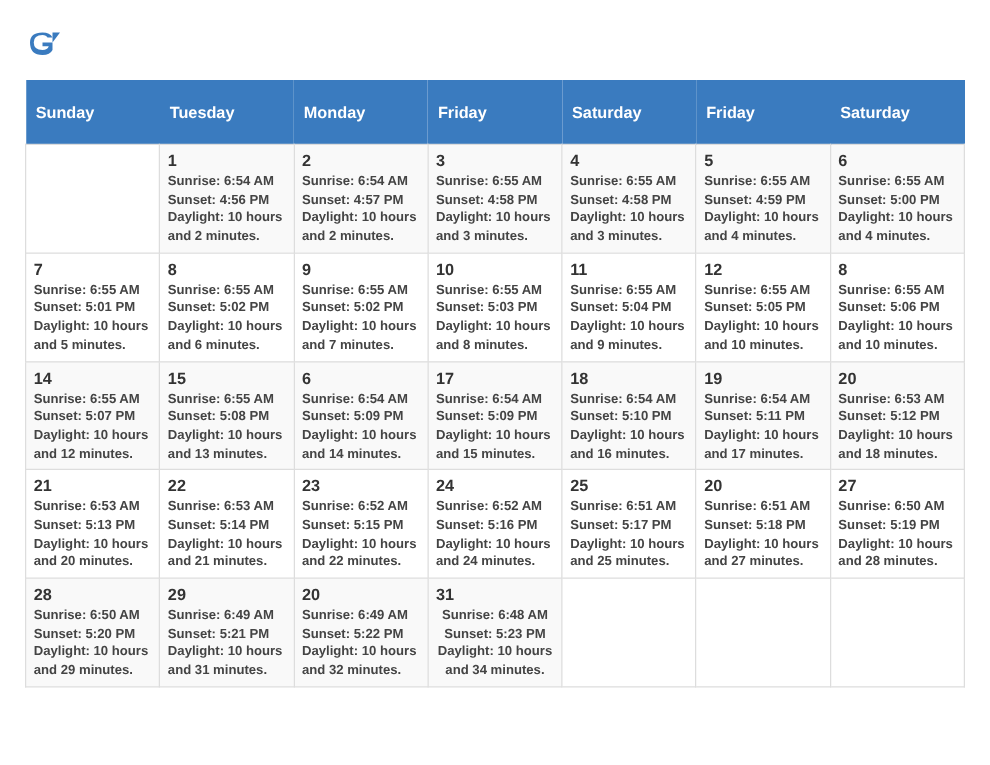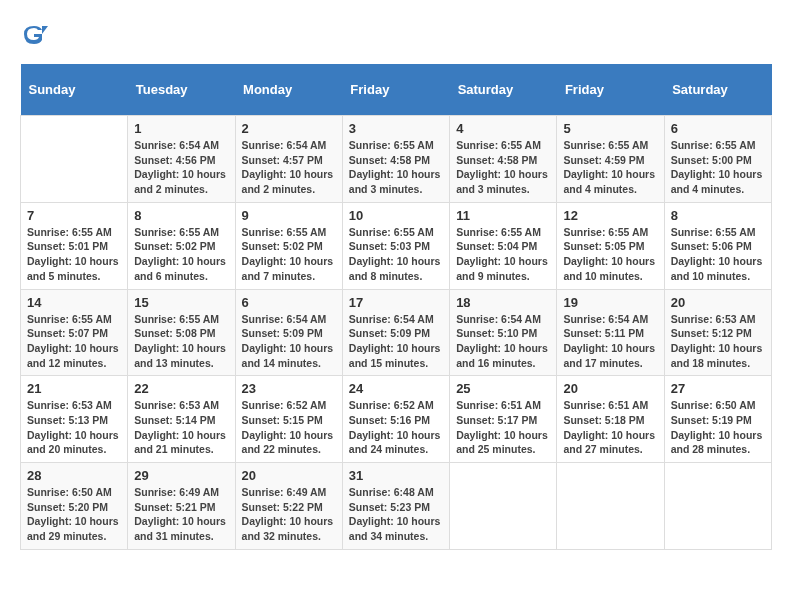--- a/index.html
+++ b/index.html
@@ -341,21 +341,21 @@
         </td>
         <td>
           <span class="day-number">20</span>
           <div class="day-info" style="white-space: pre-line;">Sunrise: 6:49 AM
 Sunset: 5:22 PM
 Daylight: 10 hours
 and 32 minutes.</div>
         </td>
         <td>
           <span class="day-number">31</span>
-          <div class="day-info" style="white-space: pre-line;">Sunrise: 6:48 AM
+          <div class="day-info" style="white-space: pre-line; text-align: center;">Sunrise: 6:48 AM
 Sunset: 5:23 PM
 Daylight: 10 hours
 and 34 minutes.</div>
         </td>
         <td class="empty-cell"></td>
         <td class="empty-cell"></td>
         <td class="empty-cell"></td>
       </tr>
     </tbody>
 </table>

